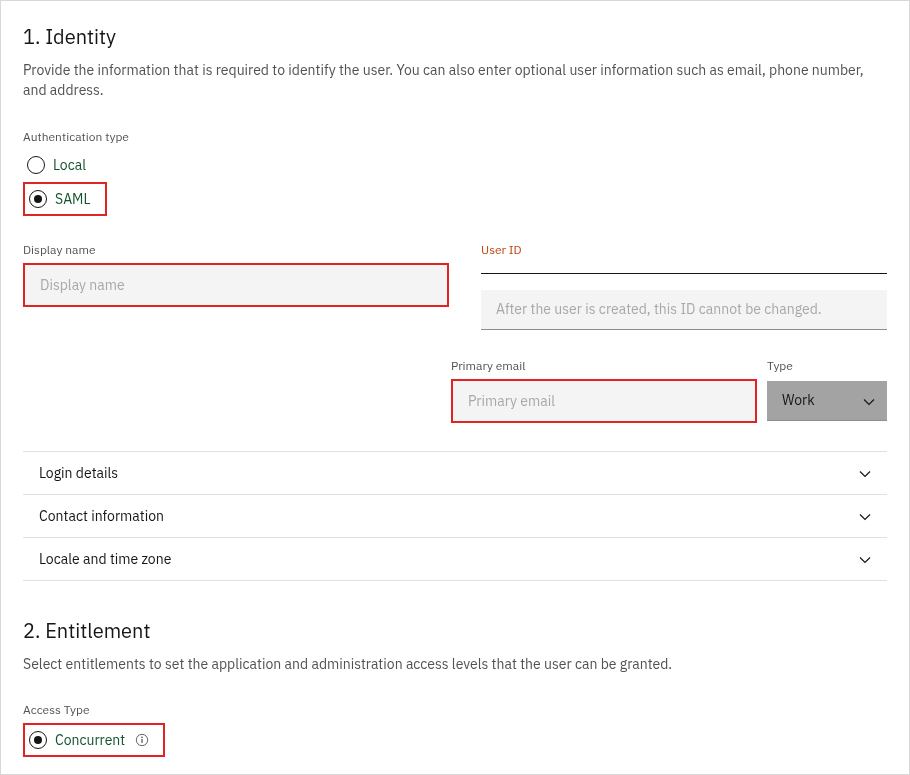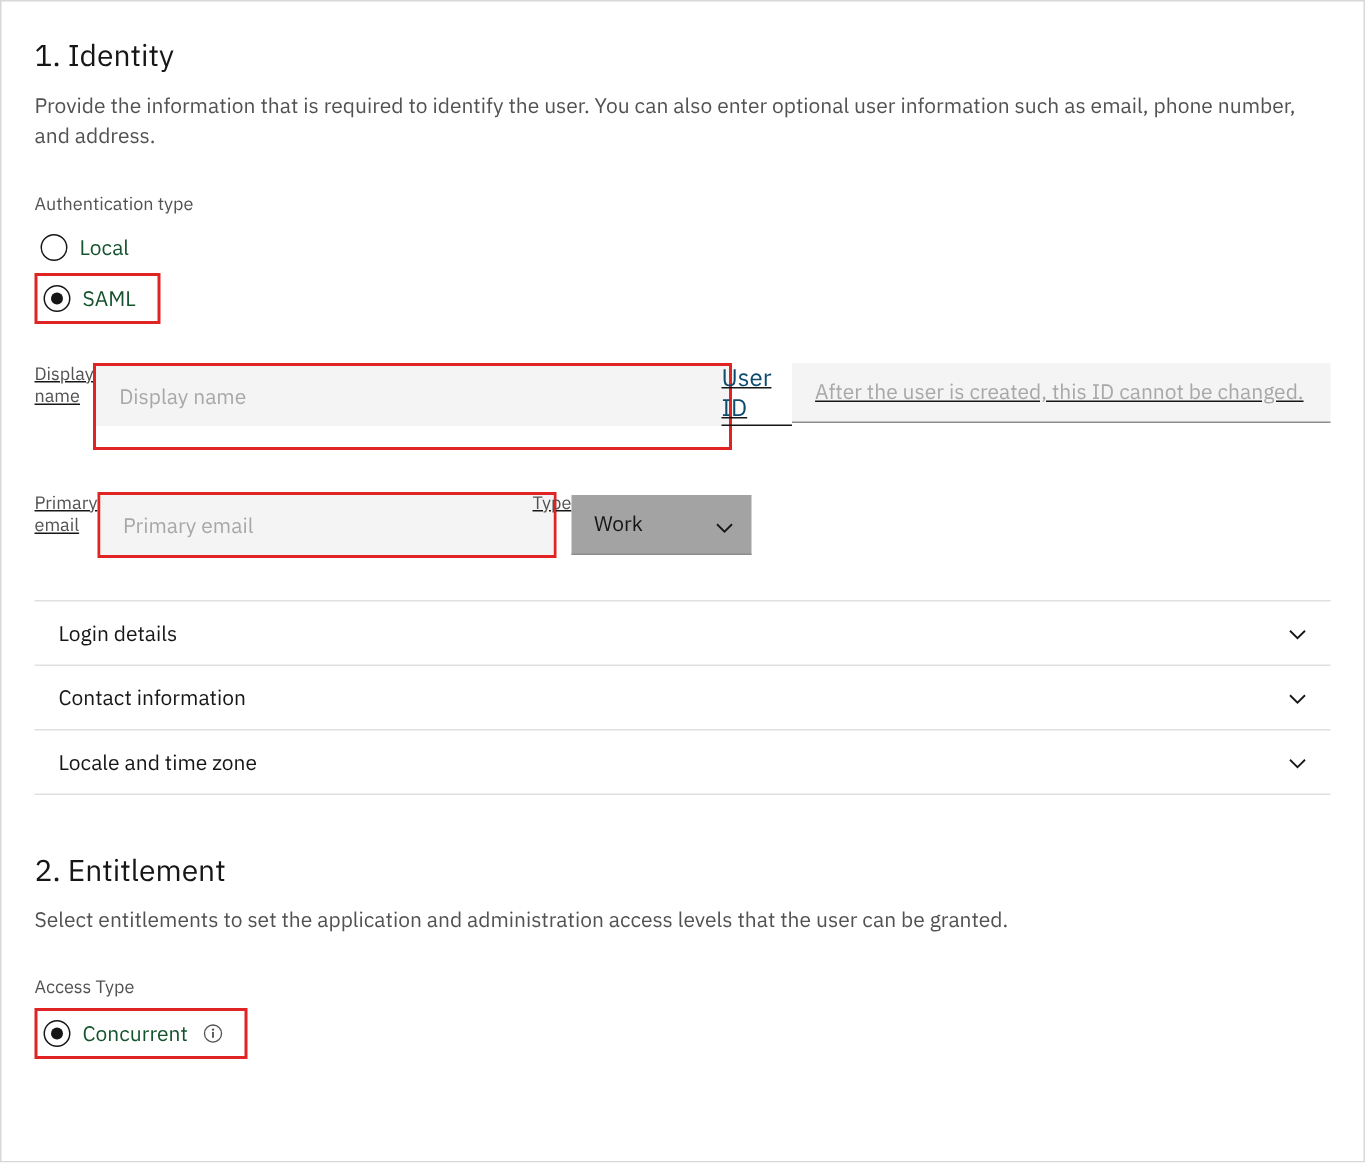--- a/index.html
+++ b/index.html
@@ -80,22 +80,21 @@
     .highlight-box .radio-row {
       padding: 4px 2px;
     }
     .field-row {
       display: flex;
       gap: 32px;
       margin-bottom: 28px;
     }
     .field-col {
       display: flex;
-      flex-direction: row;
-      text-decoration: underline;
+      flex-direction: column;
     }
     .text-input {
       background: #f4f4f4;
       border: none;
       border-bottom: 1px solid #8d8d8d;
       height: 40px;
       padding: 0 15px;
       font-size: 14px;
       color: #161616;
       font-family: inherit;
@@ -105,25 +104,25 @@
       color: #a8a8a8;
     }
     .highlight-input-wrap {
       border: 2px solid #e02424;
       display: inline-block;
     }
     .highlight-input-wrap .text-input {
       border-bottom: none;
     }
     .userid-label {
-      font-size: 16px;
-      color: #0c4a6e;
+      font-size: 12px;
+      color: #c2410c;
       border-bottom: 1px solid #161616;
       display: inline-block;
-      padding-bottom: 1px;
+      padding-bottom: 16px;
       margin-bottom: 16px;
     }
     .select-wrap {
       position: relative;
       display: inline-block;
     }
     .select-input {
       background: #a3a3a3;
       border: none;
       border-bottom: 1px solid #8d8d8d;
@@ -200,21 +199,21 @@
       <div class="highlight-input-wrap">
         <input type="text" class="text-input" style="width: 422px;" placeholder="Display name">
       </div>
     </div>
     <div class="field-col" style="flex:1;">
       <span class="userid-label">User ID</span>
       <input type="text" class="text-input" style="width: 100%;" placeholder="After the user is created, this ID cannot be changed.">
     </div>
   </div>
 
-  <div class="field-row" style="gap:16px;">
+  <div class="field-row" style="gap:0;justify-content:flex-end;">
     <div class="field-col" style="width:306px;">
       <span class="label">Primary email</span>
       <div class="highlight-input-wrap">
         <input type="text" class="text-input" style="width: 302px;" placeholder="Primary email">
       </div>
     </div>
     <div class="field-col" style="margin-left:10px;">
       <span class="label">Type</span>
       <div class="select-wrap" style="margin-top:2px;">
         <select class="select-input">

